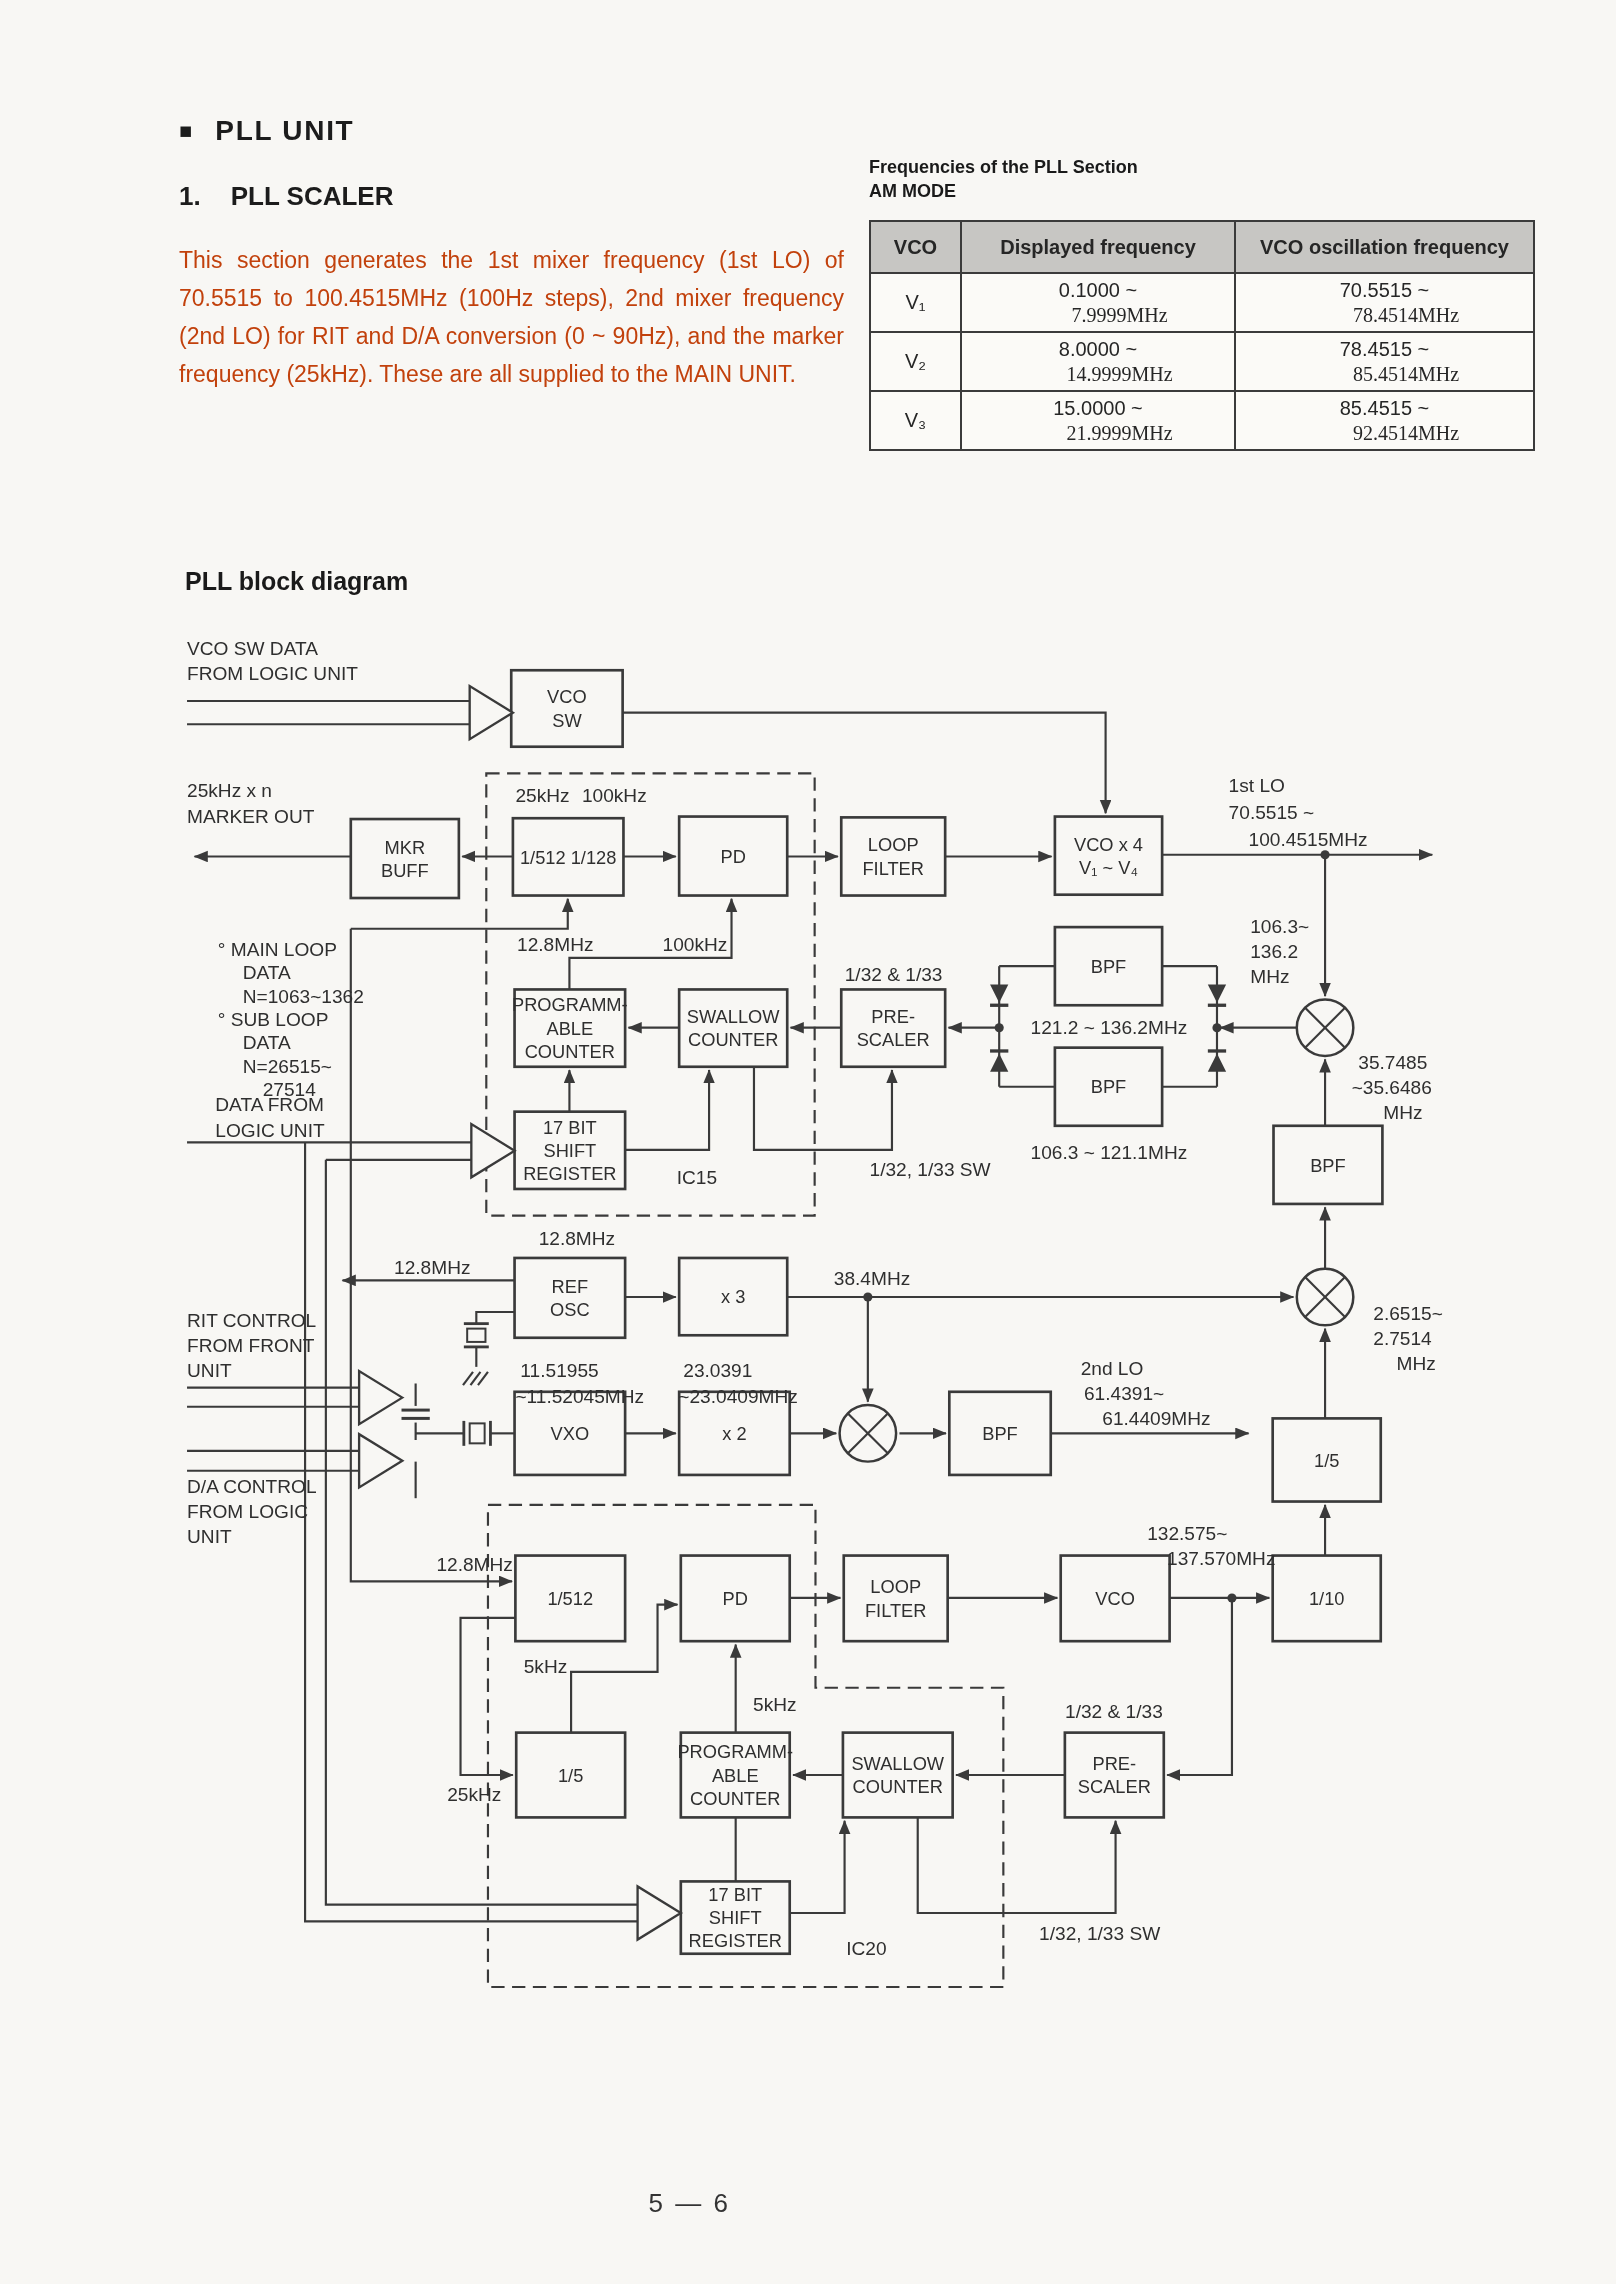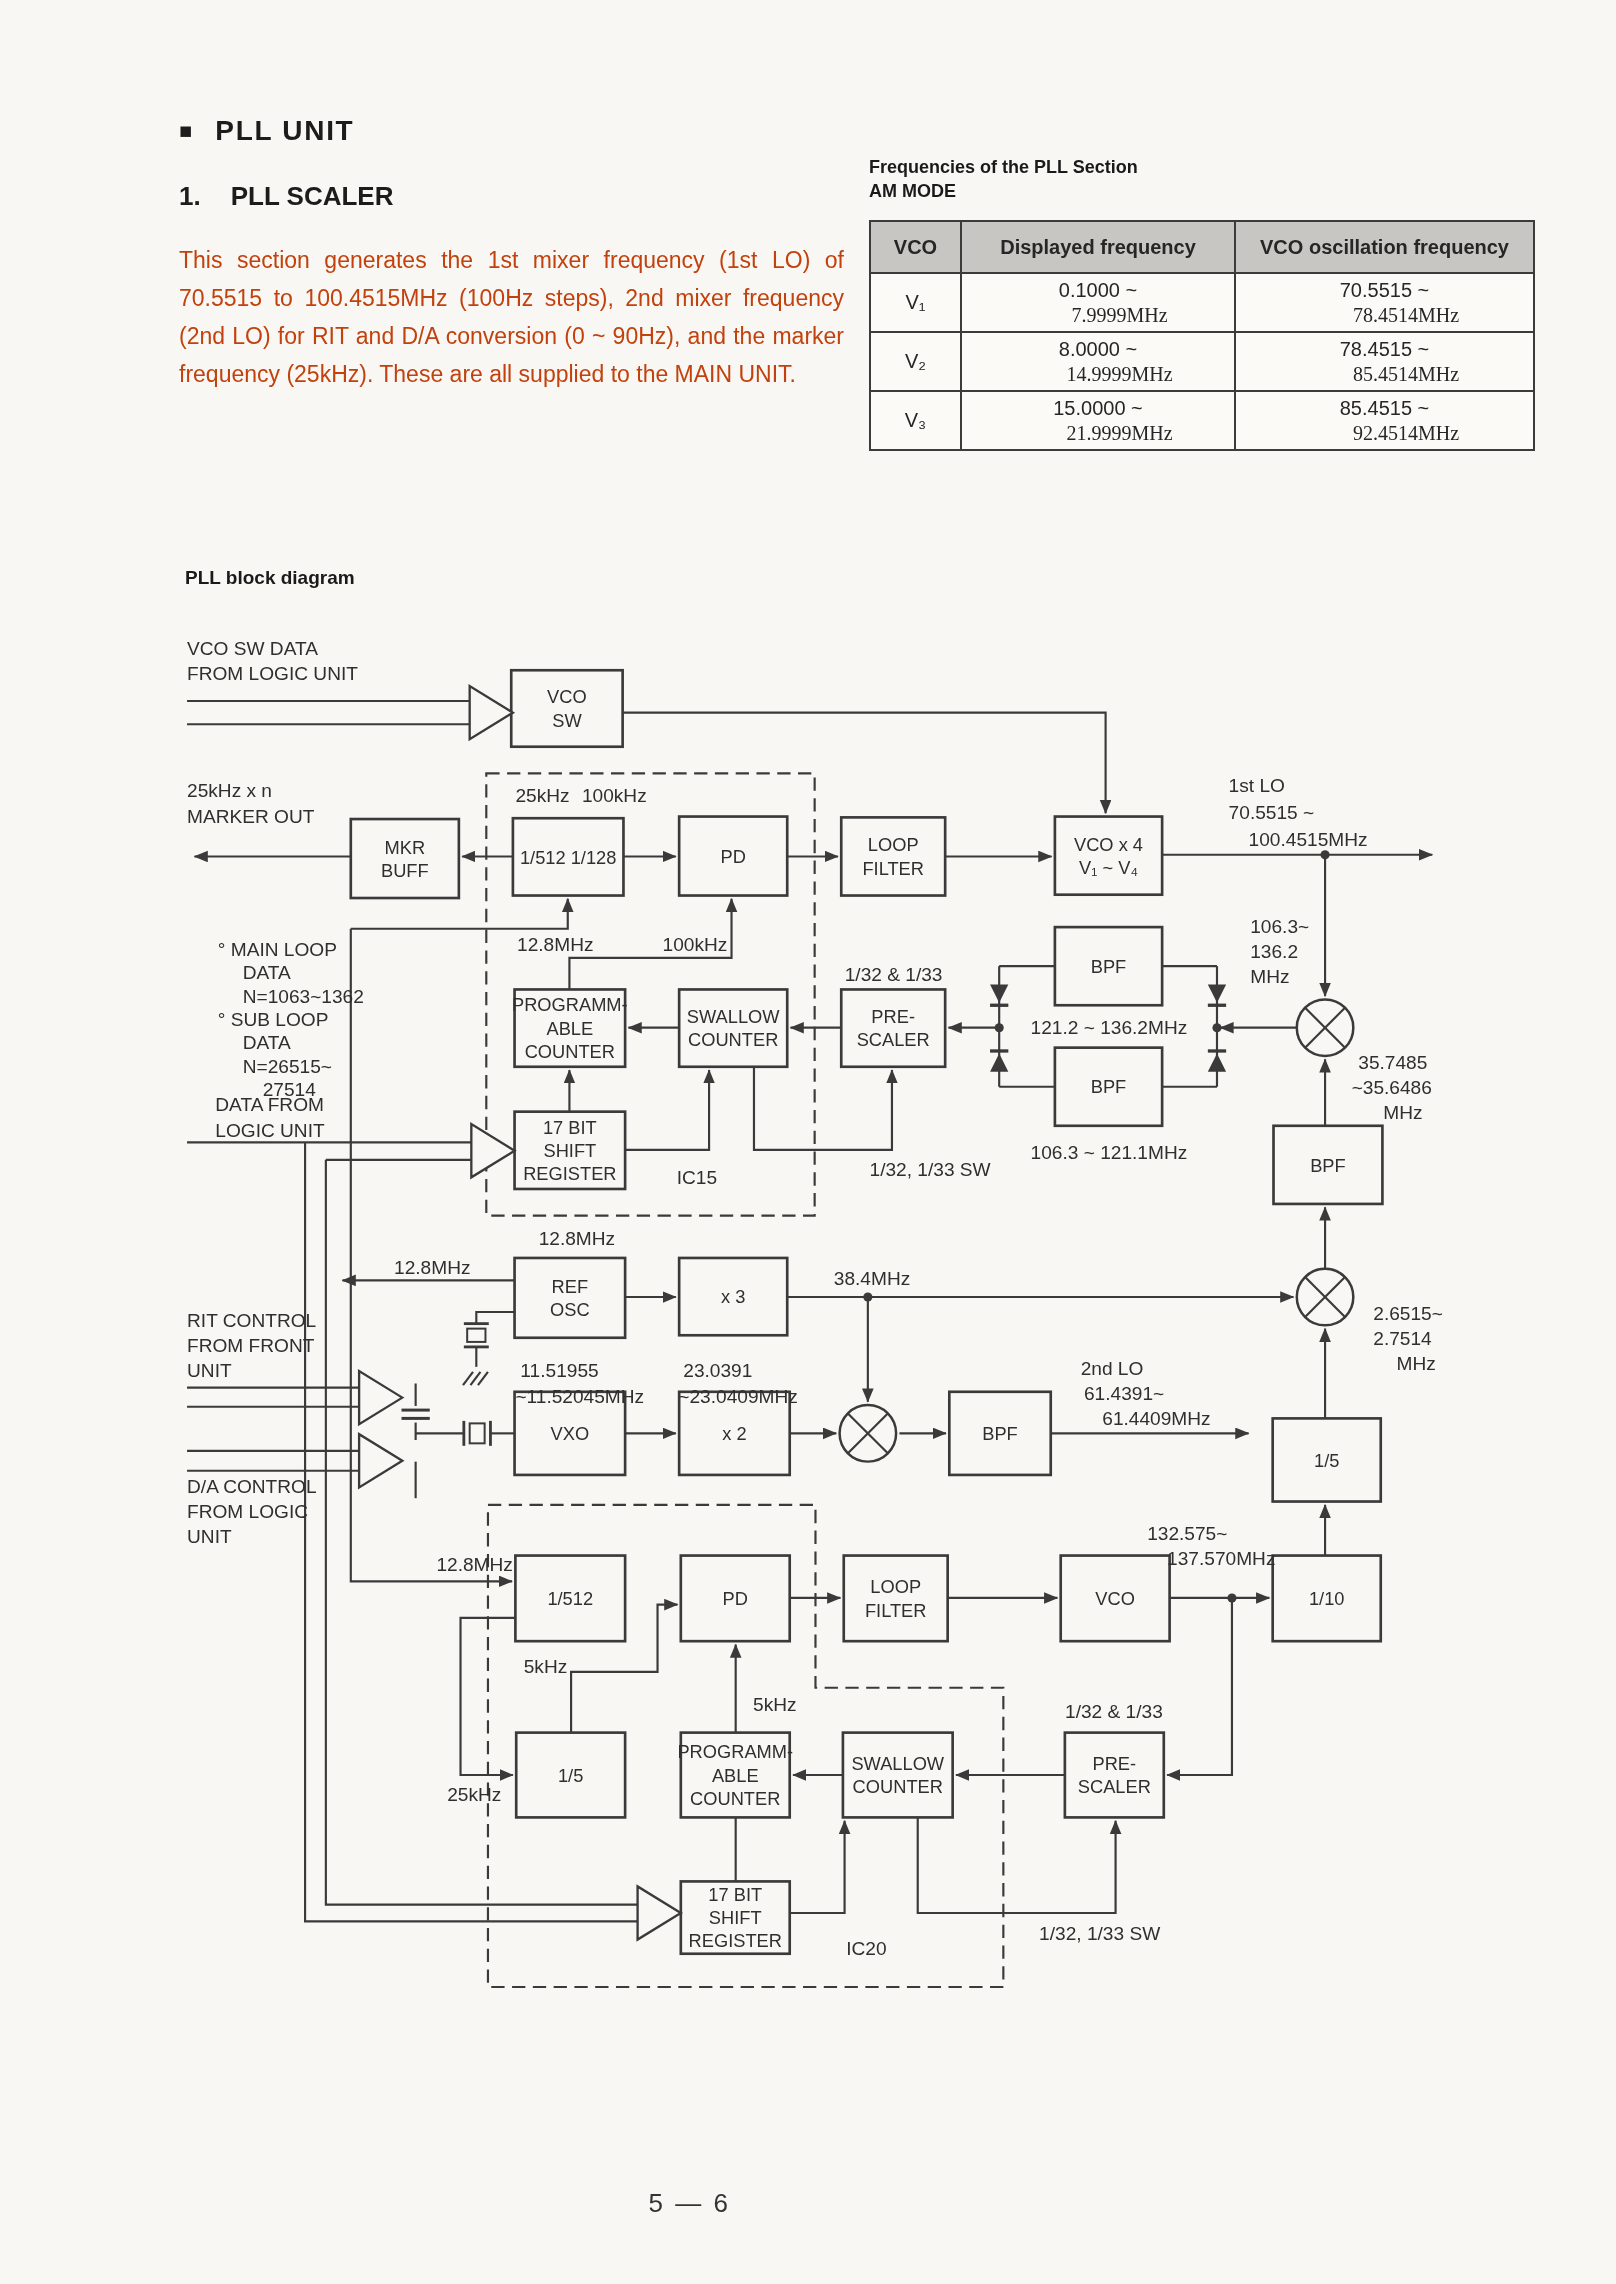--- a/index.html
+++ b/index.html
@@ -18,21 +18,21 @@
   .para{left:179px;top:218px;width:665px;font-size:23px;line-height:38px;
     text-align:justify;color:#c2410c;margin-top:23px;}
   .tbl-cap{left:869px;top:155px;font-weight:bold;font-size:18px;line-height:24px;color:#1a1a1a;}
   .freq{left:869px;top:220px;}
   .freq table{border-collapse:collapse;table-layout:fixed;width:665px;background:#fbfaf7;}
   .freq th,.freq td{border:2px solid #3b3b3b;font-size:20px;color:#262626;padding:0;}
   .freq thead th{background:#c7c6c3;height:50px;font-weight:bold;font-size:20px;}
   .freq tbody td{height:57px;vertical-align:middle;text-align:center;}
   .freq .l1,.freq .l2{display:block;text-align:center;line-height:25px;}
   .freq .l2{transform:translateX(21.6px);font-family:Liberation Serif, serif;}
-  .dia-title{left:185px;top:567px;font-weight:bold;font-size:19px;color:#1a1a1a;}
+  .dia-title{left:185px;top:567px;font-weight:bold;font-size:25px;color:#1a1a1a;}
   .pageno{left:0;top:2188px;width:1379px;text-align:center;font-size:26px;color:#333;letter-spacing:2.5px;}
   svg text{font-family:"Liberation Sans", sans-serif;fill:#2f2f2f;}
 </style>
 </head>
 <body>
 
 <div class="abs pg-title">
   <span class="sq">■</span>
   <span>PLL UNIT</span>
 </div>

